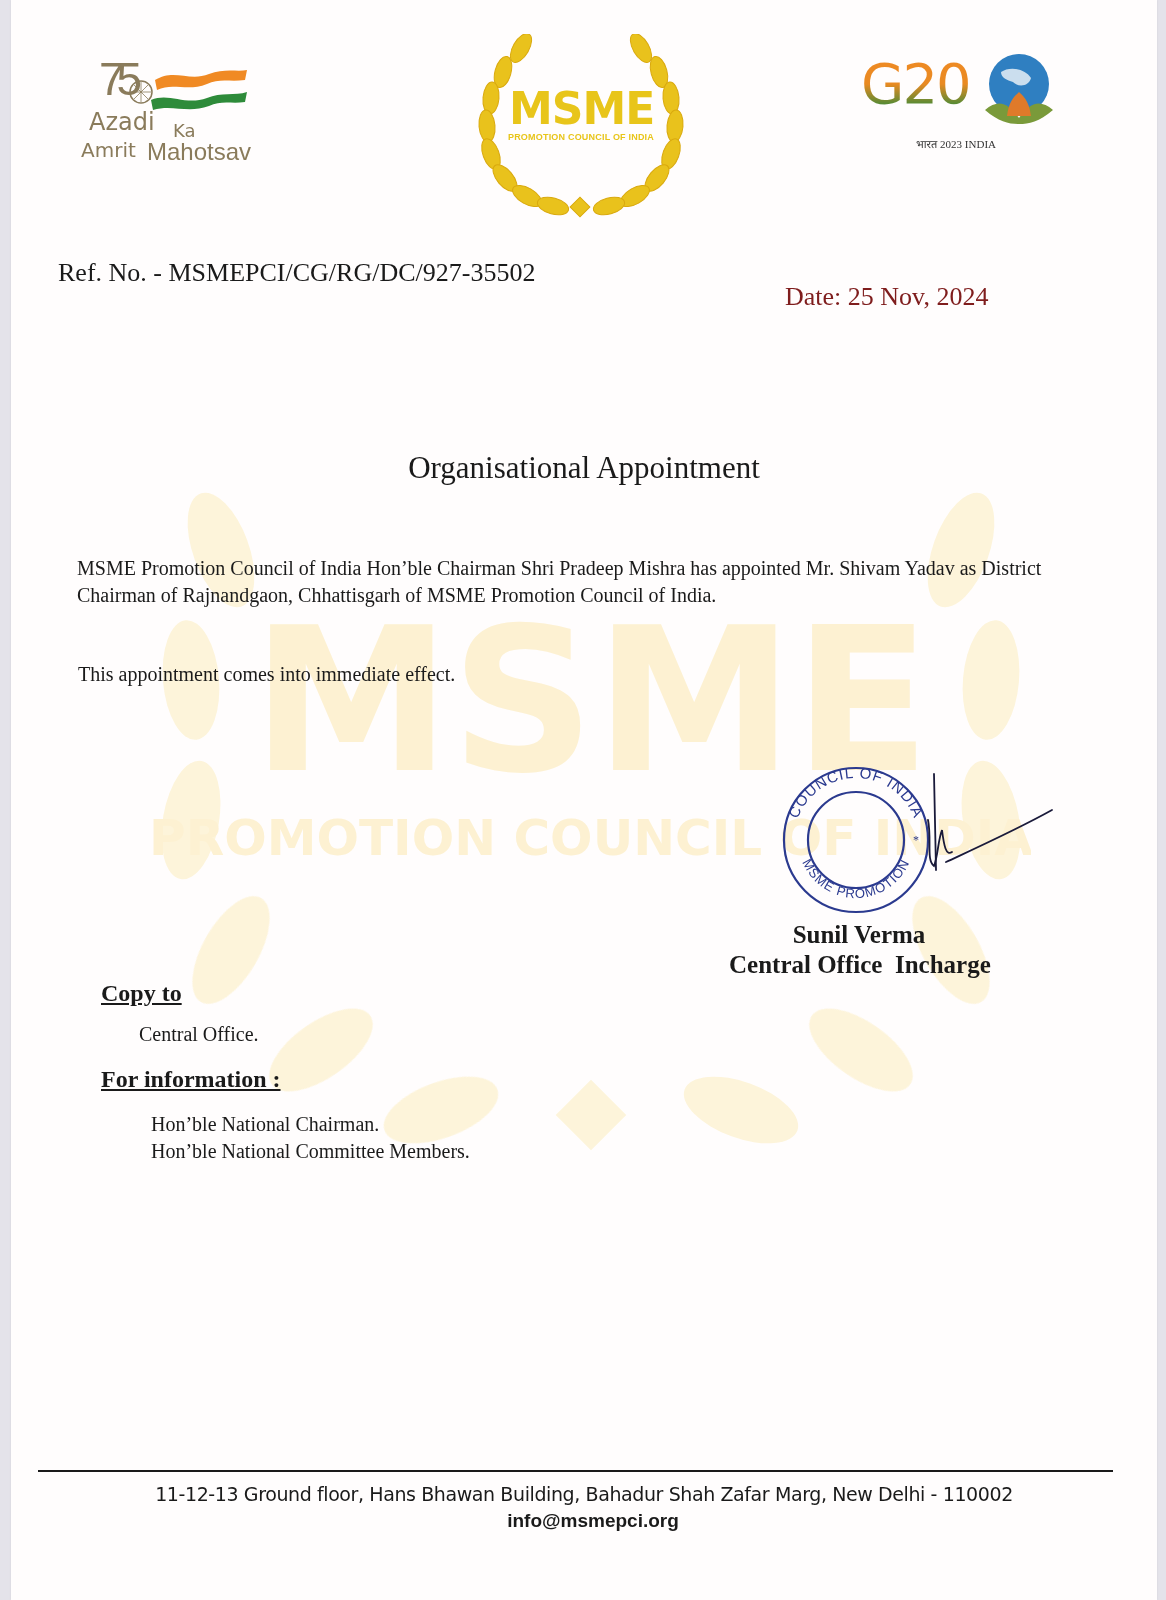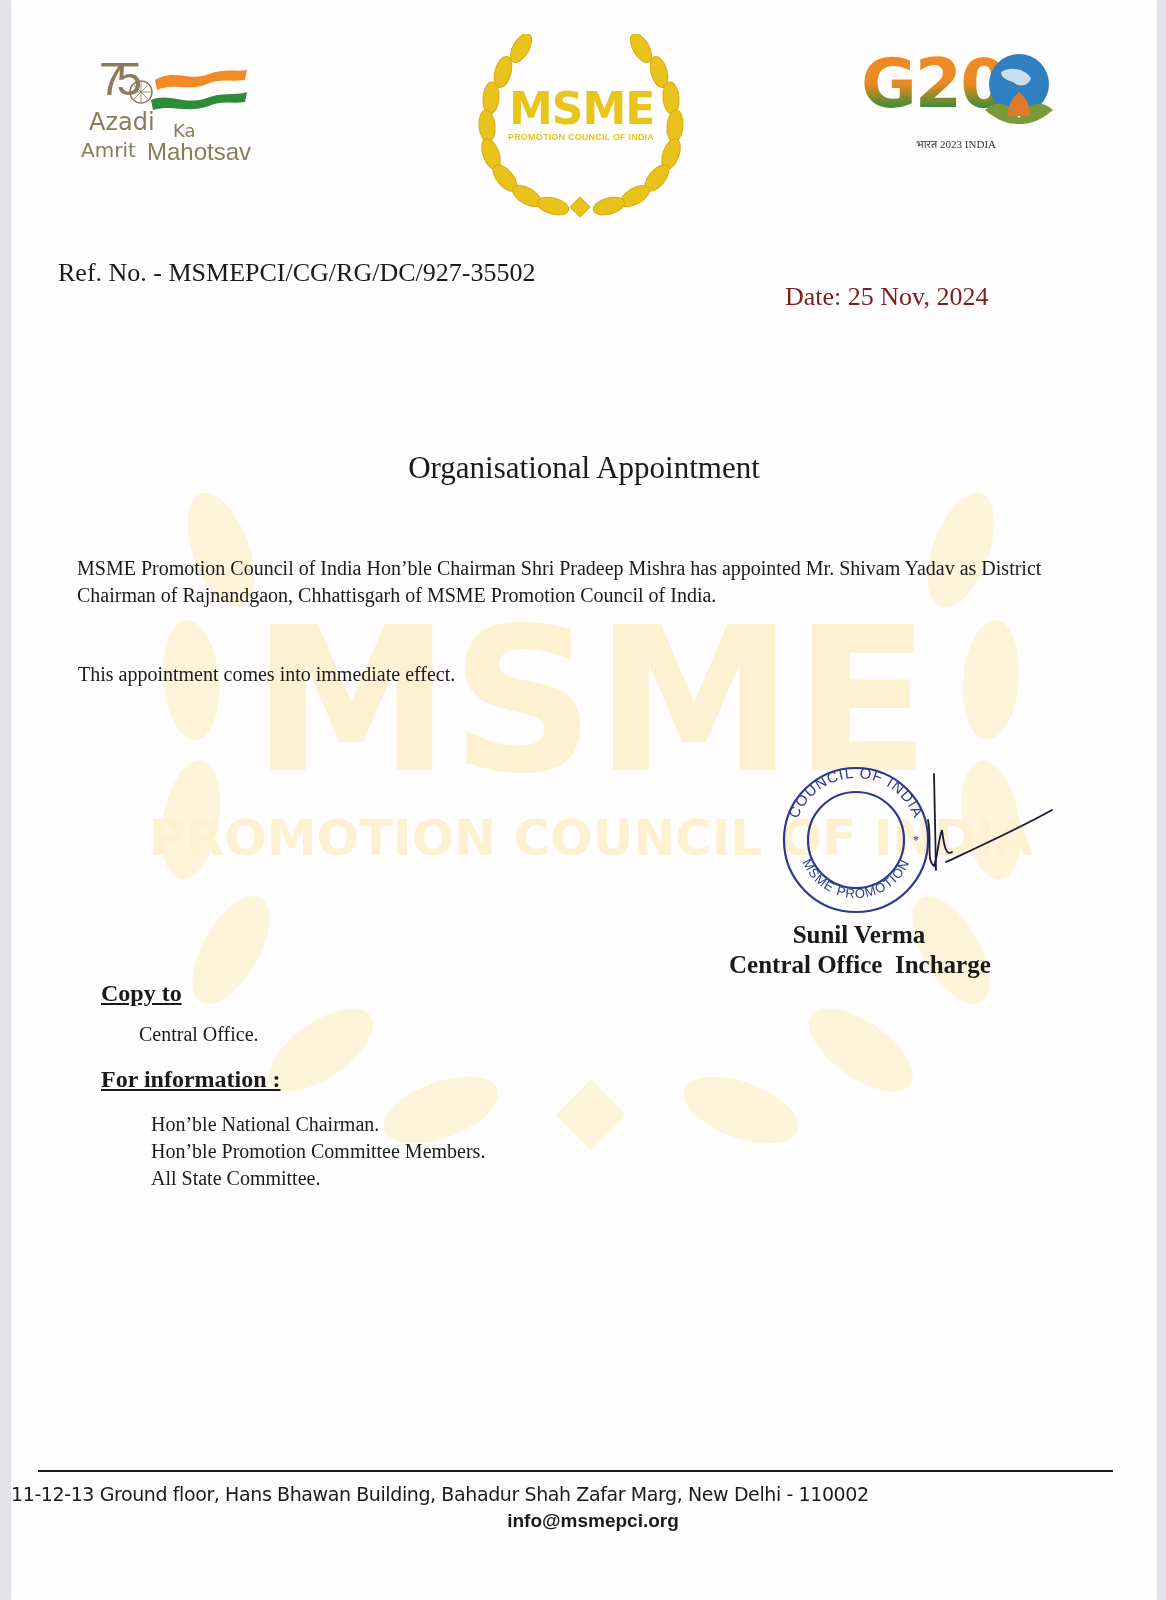--- a/index.html
+++ b/index.html
@@ -22,21 +22,21 @@
   .aka-text1 { left: 8px; top: 56px; font-family: "DejaVu Sans", sans-serif; font-size: 24px; color: #8a7b5b; }
   .aka-ka { left: 92px; top: 68px; font-family: "DejaVu Sans", sans-serif; font-size: 18px; color: #8a7b5b; }
   .aka-text2 { left: 0px; top: 86px; font-family: "DejaVu Sans", sans-serif; font-size: 20px; color: #8a7b5b; }
   .aka-text3 { left: 66px; top: 86px; font-family: Liberation Sans, sans-serif; font-size: 24px; color: #8a7b5b; }
 
   .msme-logo { left: 458px; top: 34px; width: 224px; height: 190px; }
   .msme-mark { left: 40px; top: 55px; width: 144px; height: 40px; font-family: "DejaVu Sans", sans-serif; font-weight: bold; font-size: 44px; line-height: 40px; color: #e8c51a; text-align: center; letter-spacing: -1px; }
   .msme-sub { left: 32px; top: 98px; width: 160px; font-family: "Liberation Sans", sans-serif; font-weight: bold; font-size: 9px; color: #e8c51a; text-align: center; letter-spacing: 0.2px; }
 
   .g20-logo { left: 850px; top: 48px; width: 210px; height: 110px; }
-  .g20-text { left: 0; top: 4px; font-family: "DejaVu Sans", sans-serif; font-weight: bold; font-size: 68px; line-height: 64px; letter-spacing: -2px;
+  .g20-text { left: 0; top: 4px; font-family: "DejaVu Sans", sans-serif; font-weight: normal; font-size: 56px; line-height: 64px; letter-spacing: -2px;
     background: linear-gradient(#f08a24 0%, #e98a22 50%, #2e8b3a 90%); -webkit-background-clip: text; background-clip: text; color: transparent; }
   .g20-sub { left: 55px; top: 88px; font-family: "Liberation Serif", serif; font-size: 11px; color: #333; }
 
   
   .ref { left: 47px; top: 258px; font-size: 26px; color: #1a1a1a; }
   .date { left: 774px; top: 257px; font-size: 26px; color: #7f1d1d; margin-top: 25px; }
 
   
   .watermark { left: 140px; top: 430px; width: 880px; height: 760px; pointer-events: none; }
 
@@ -46,21 +46,21 @@
 
   .stamp { left: 765px; top: 760px; width: 280px; height: 160px; }
   .sig-name { left: 718px; top: 920px; width: 260px; text-align: center; font-weight: bold; font-size: 25px; line-height: 30px; }
 
   .copy-h { left: 90px; top: 980px; font-weight: bold; font-size: 24px; text-decoration: underline; }
   .copy-item { left: 128px; top: 1023px; font-size: 20px; }
   .info-h { left: 90px; top: 1066px; font-weight: bold; font-size: 24px; text-decoration: underline; }
   .info-list { left: 140px; top: 1111px; font-size: 20px; line-height: 27px; margin: 0; padding: 0; list-style: none; }
 
   .rule { left: 27px; top: 1470px; width: 1075px; height: 2px; background: #1a1a1a; }
-  .addr { left: 0; width: 1146px; top: 1483px; font-family: "DejaVu Sans", sans-serif; font-size: 19px; letter-spacing: -0.4px; color: #1a1a1a; }
+  .addr { left: 0; width: 1146px; top: 1483px; text-align: center; font-family: "DejaVu Sans", sans-serif; font-size: 19px; letter-spacing: -0.4px; color: #1a1a1a; }
   .email { left: 0; width: 1146px; top: 1510px; text-align: center; font-family: "Liberation Sans", sans-serif; font-weight: bold; font-size: 19px; color: #1a1a1a; padding-left: 9px; }
 </style>
 </head>
 <body>
 
 <div class="page">
 
   <svg class="abs watermark" viewBox="0 0 880 760">
     <g fill="#fdf3d6" opacity="0.9">
       <g>
@@ -174,20 +174,19 @@
     <div>Sunil Verma</div>
     <div style="white-space:pre;">Central Office  Incharge</div>
   </div>
 
   <div class="abs copy-h">Copy to</div>
   <div class="abs copy-item">Central Office.</div>
 
   <div class="abs info-h">For information :</div>
   <ul class="abs info-list">
     <li>Hon’ble National Chairman.</li>
-    <li>Hon’ble Promotion Committee Members.</li>
-    <li>All State Committee.</li>
+    <li>Hon’ble National Committee Members.</li>
   </ul>
 
   <div class="abs rule"></div>
   <div class="abs addr">11-12-13 Ground floor, Hans Bhawan Building, Bahadur Shah Zafar Marg, New Delhi - 110002</div>
   <div class="abs email">info@msmepci.org</div>
 </div>
 
 </body></html>

